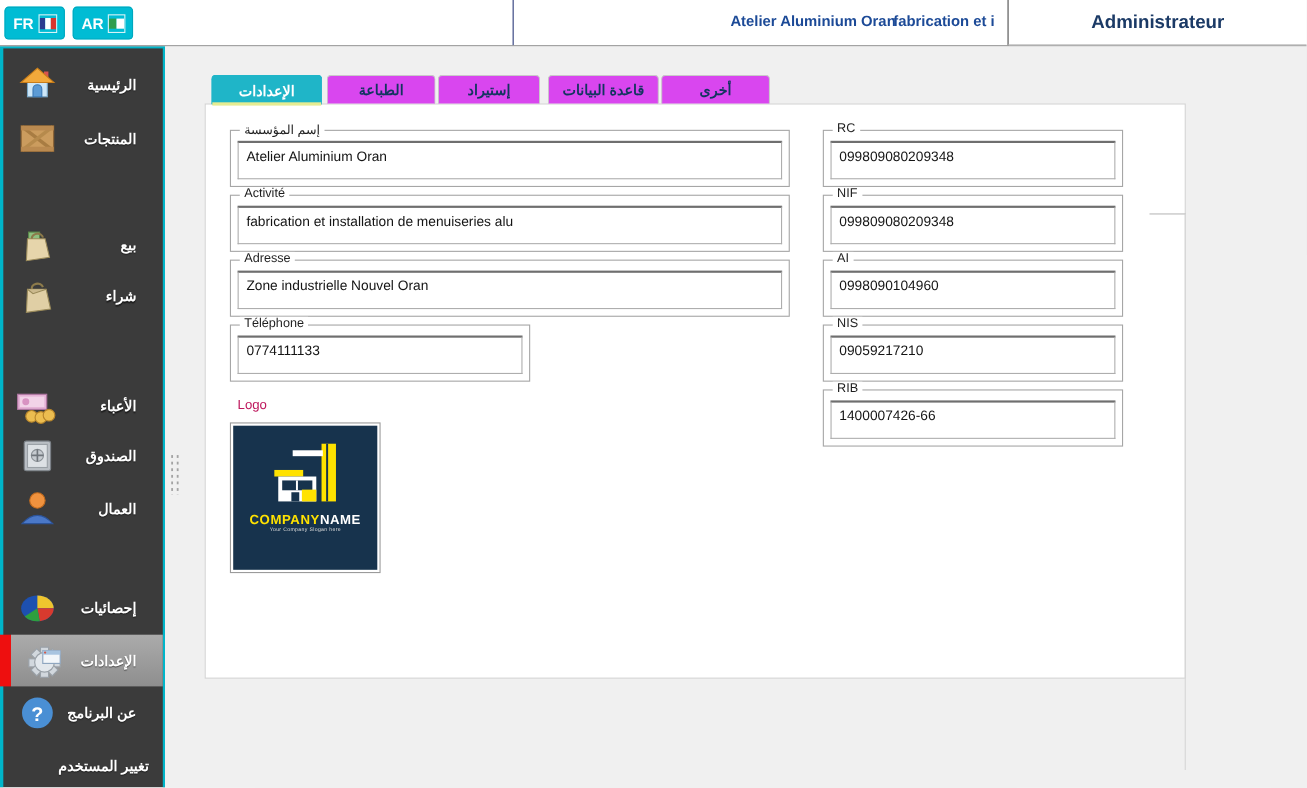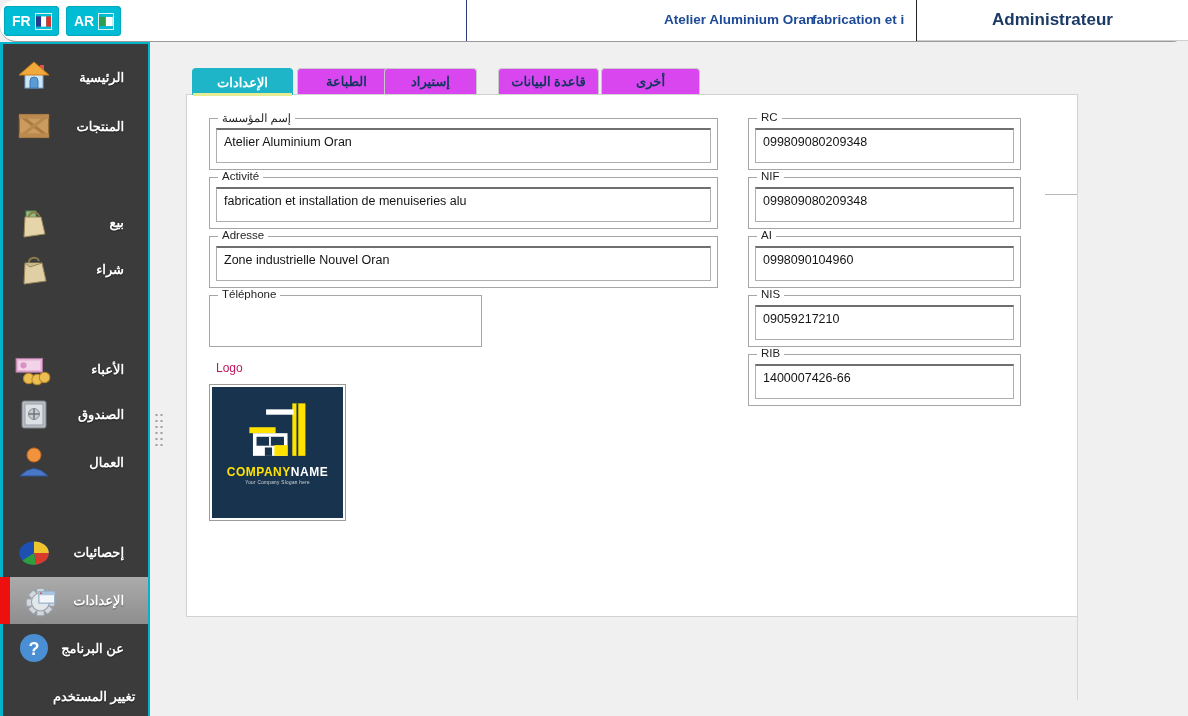--- a/index.html
+++ b/index.html
@@ -1,21 +1,21 @@
 <!DOCTYPE html>
 <html><head>
 <meta charset="utf-8">
 <style>
   * { margin:0; padding:0; box-sizing:border-box; }
   body { font-family:"Liberation Sans", sans-serif; background:#e8e8e8; }
   .app { position:relative; width:1188px; height:716px; background:#f0f0f0; overflow:hidden; }
 
   
   .topbar { position:absolute; left:0; top:0; width:1188px; height:42px; background:#ffffff;
-            border-bottom:1px solid #9a9a9a; z-index:30;border-radius:16px; }
+            border-bottom:1px solid #9a9a9a; z-index:30; }
   .lang-btn { position:absolute; top:6px; height:30px; background:#00bcd4; border-radius:4px;
               display:flex; align-items:center; gap:5px; padding:0 8px; cursor:pointer;
               box-shadow:0 0 0 1px #00a7bd inset; }
   .lang-btn span { color:#ffffff; font-weight:bold; font-size:14px; }
   .lang-fr { left:4px; width:55px; }
   .lang-ar { left:66px; width:55px; }
   .flag { width:22px; height:15px; display:block; outline:1px solid #d7f3f7; }
   .hdr-sep1 { position:absolute; left:466px; top:0; width:1px; height:41px; background:#2b3a7a; }
   .hdr-sep2 { position:absolute; left:916px; top:0; width:1px; height:41px; background:#222222; }
   .co-name { position:absolute; left:664px; top:12px; font-size:13.5px; font-weight:bold; color:#1c4a97; }
@@ -241,21 +241,21 @@
   </aside>
 
   <div class="grip"></div>
 
   <div class="tab active" style="left:192px;width:101px">
     <span>الإعدادات</span>
   </div>
   <div class="tab" style="left:297px;width:99px">
     <span>الطباعة</span>
   </div>
-  <div class="tab" style="left:384px;width:93px">
+  <div class="tab" style="left:398px;width:93px">
     <span>إستيراد</span>
   </div>
   <div class="tab" style="left:498px;width:101px">
     <span>قاعدة البيانات</span>
   </div>
   <div class="tab" style="left:601px;width:99px">
     <span>أخرى</span>
   </div>
 
   <div class="panel">
@@ -267,20 +267,21 @@
     <div class="gbox" style="left:22px;top:82px;width:509px;height:52px">
       <span class="gbox-label">Activité</span>
       <div class="tbox">fabrication et installation de menuiseries alu</div>
     </div>
     <div class="gbox" style="left:22px;top:141px;width:509px;height:52px">
       <span class="gbox-label">Adresse</span>
       <div class="tbox">Zone industrielle Nouvel Oran</div>
     </div>
     <div class="gbox" style="left:22px;top:200px;width:273px;height:52px">
       <span class="gbox-label">Téléphone</span>
+      <div class="tbox">0774111133</div>
     </div>
 
     <div class="logo-label">Logo</div>
     <div class="logo-box">
       <div class="logo-inner">
         <svg class="logo-art" width="72" height="62" viewBox="0 0 60 52">
           <rect x="42" y="2" width="11" height="44" fill="#ffe200"></rect>
           <rect x="45.5" y="2" width="1.5" height="44" fill="#17334d"></rect>
           <rect x="20" y="7" width="23" height="4.5" fill="#ffffff"></rect>
           <rect x="6" y="22" width="22" height="5" fill="#ffe200"></rect>

